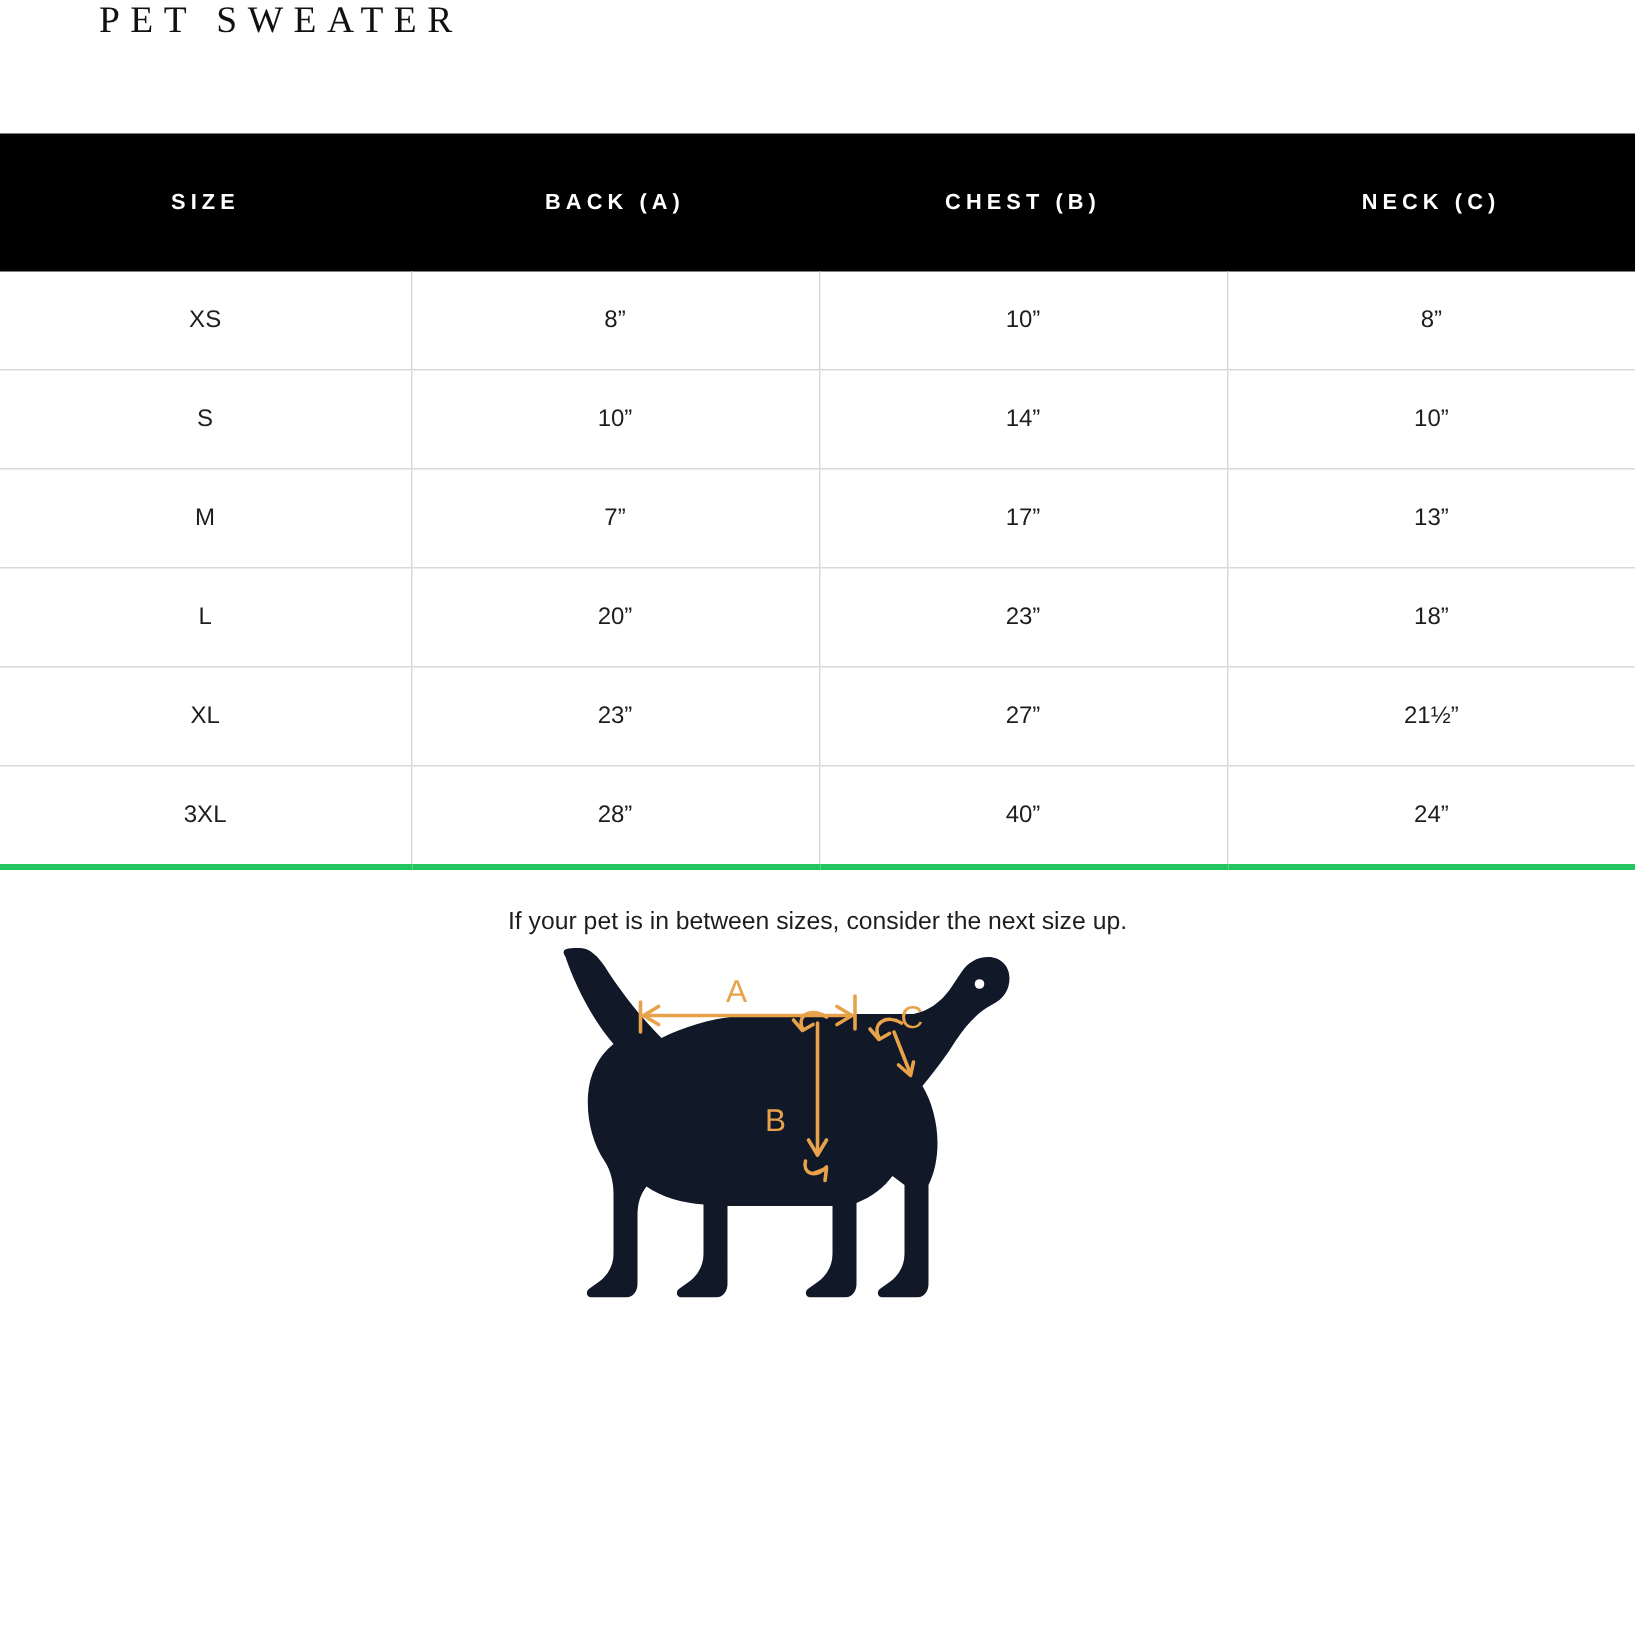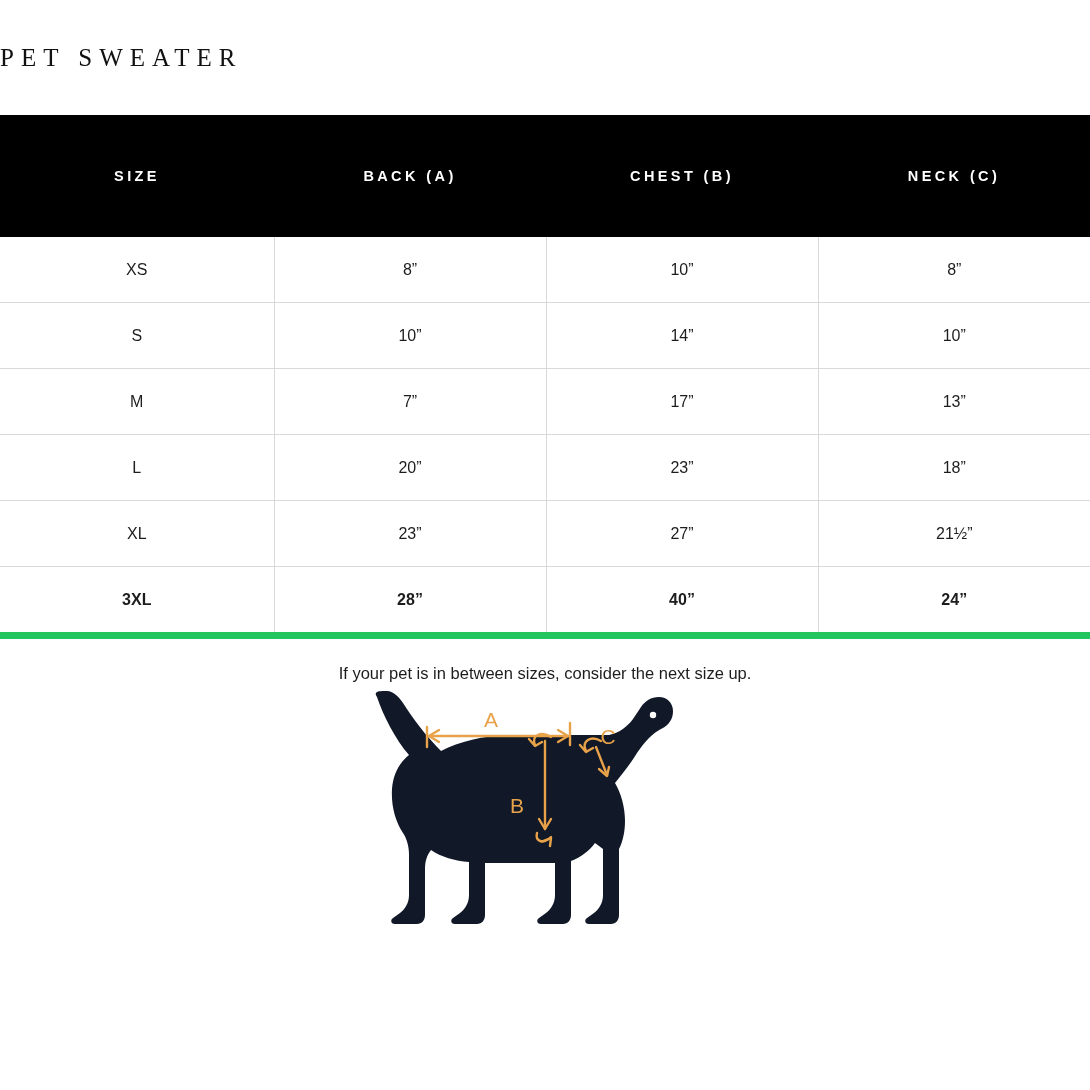--- a/index.html
+++ b/index.html
@@ -17,23 +17,24 @@
   .page {
     width: 1090px;
     height: 1090px;
     position: relative;
     background: #ffffff;
     box-sizing: border-box;
   }
 
   
   .title-bar {
-    height: 115px;
+    height: 89px;
     display: flex;
-    align-items: center;
+    align-items: flex-start;
+    padding-left: 66px;
     box-sizing: border-box;
   }
   .title {
     font-family: "Liberation Serif", serif;
     font-size: 25px;
     letter-spacing: 7px;
     color: #111111;
     font-weight: 400;
   }
 
@@ -43,40 +44,39 @@
     border-collapse: collapse;
     table-layout: fixed;
   }
   table.size-table th {
     background: #000000;
     color: #ffffff;
     font-size: 14.5px;
     letter-spacing: 3.4px;
     font-weight: 700;
     height: 88px;
-    padding: 17px;
+    padding: 2px;
     text-align: center;
     vertical-align: middle;
   }
   table.size-table td {
     height: 65px;
     text-align: center;
     vertical-align: middle;
     font-size: 16px;
     color: #1d1d1d;
     border-bottom: 1px solid #d9d9d9;
     border-right: 1px solid #d9d9d9;
     padding: 0;
   }
   table.size-table td:last-child {
     border-right: none;
   }
   table.size-table tr:last-child td {
-    border-bottom: 7px solid #22c55e;
-    font-weight: bold;
+    border-bottom: 4px solid #22c55e;
   }
   col.c-size  { width: 274px; }
   col.c-back  { width: 272px; }
   col.c-chest { width: 272px; }
   col.c-neck  { width: 272px; }
 
   
   .note {
     text-align: center;
     font-size: 16.5px;

